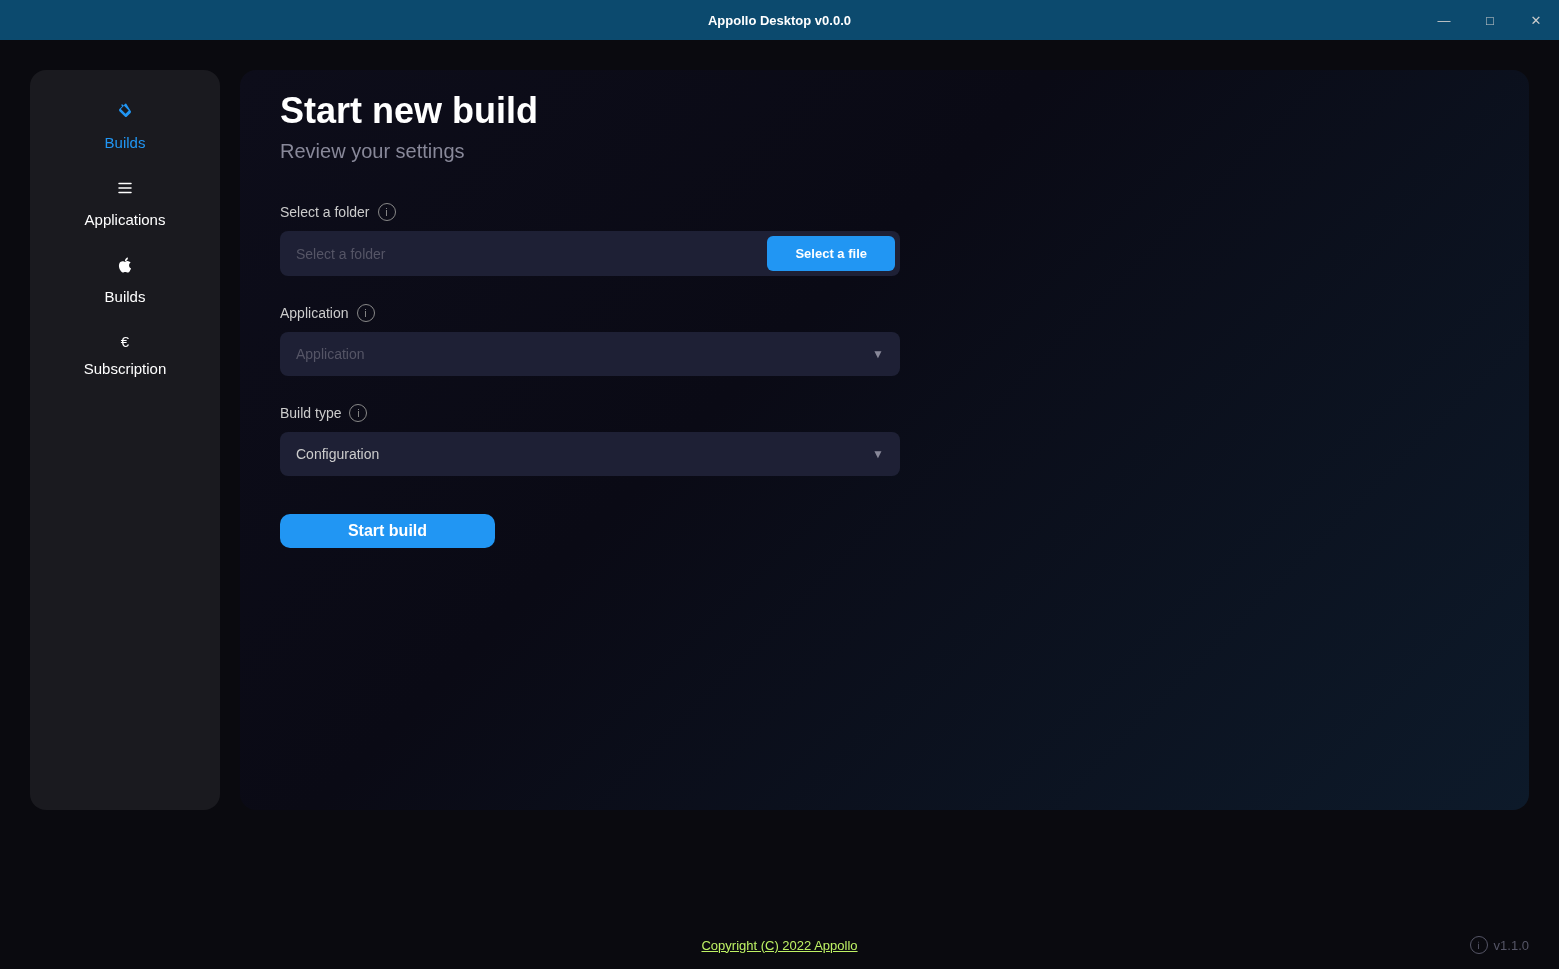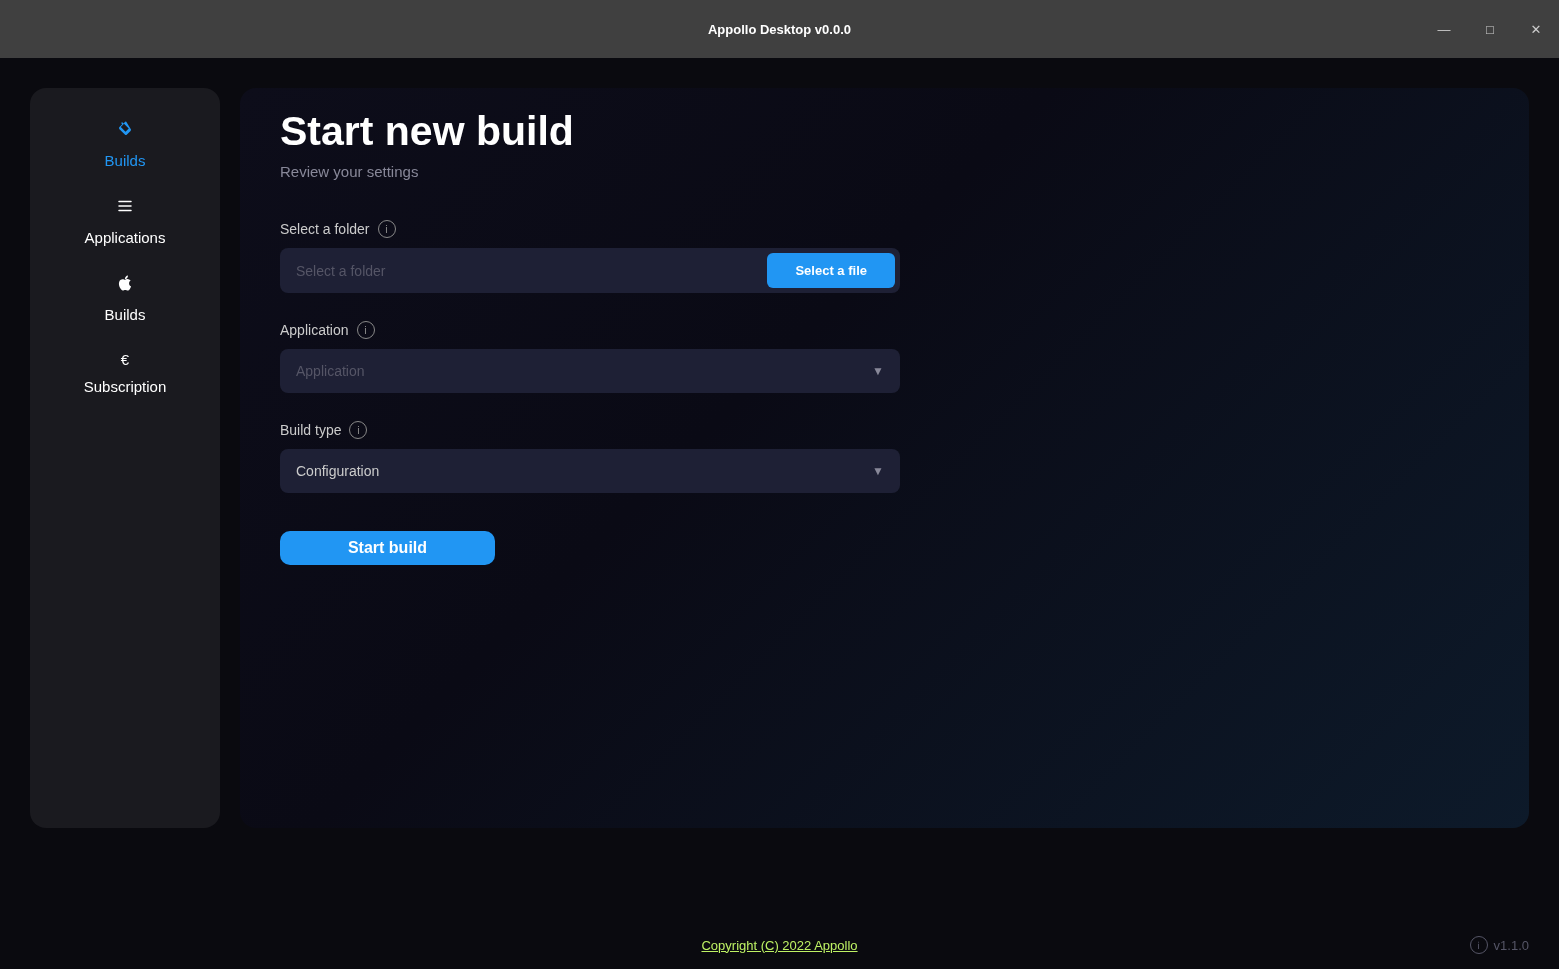--- a/index.html
+++ b/index.html
@@ -10,22 +10,22 @@
       background: #0a0a0f;
       font-family: -apple-system, BlinkMacSystemFont, 'Segoe UI', sans-serif;
       color: #ffffff;
       overflow: hidden;
       display: flex;
       flex-direction: column;
     }
 
     
     .titlebar {
-      height: 58px;
-      background: #404040;
+      height: 40px;
+      background: #0c4a6e;
       display: flex;
       align-items: center;
       justify-content: center;
       position: relative;
       flex-shrink: 0;
     }
 
     .titlebar-title {
       font-size: 13px;
       font-weight: 600;
@@ -133,28 +133,28 @@
     .main-content {
       flex: 1;
       padding: 20px 40px;
       background: linear-gradient(135deg, #0d0d1a 0%, #0a0a15 40%, #0d1a2a 100%);
       border-radius: 16px;
       height: 740px;
       overflow-y: auto;
     }
 
     .page-title {
-      font-size: 41px;
+      font-size: 36px;
       font-weight: 700;
       color: #ffffff;
       margin-bottom: 8px;
     }
 
     .page-subtitle {
-      font-size: 15px;
+      font-size: 20px;
       color: #888899;
       margin-bottom: 40px;
     }
 
     
     .form-section {
       margin-bottom: 28px;
     }
 
     .form-label {

